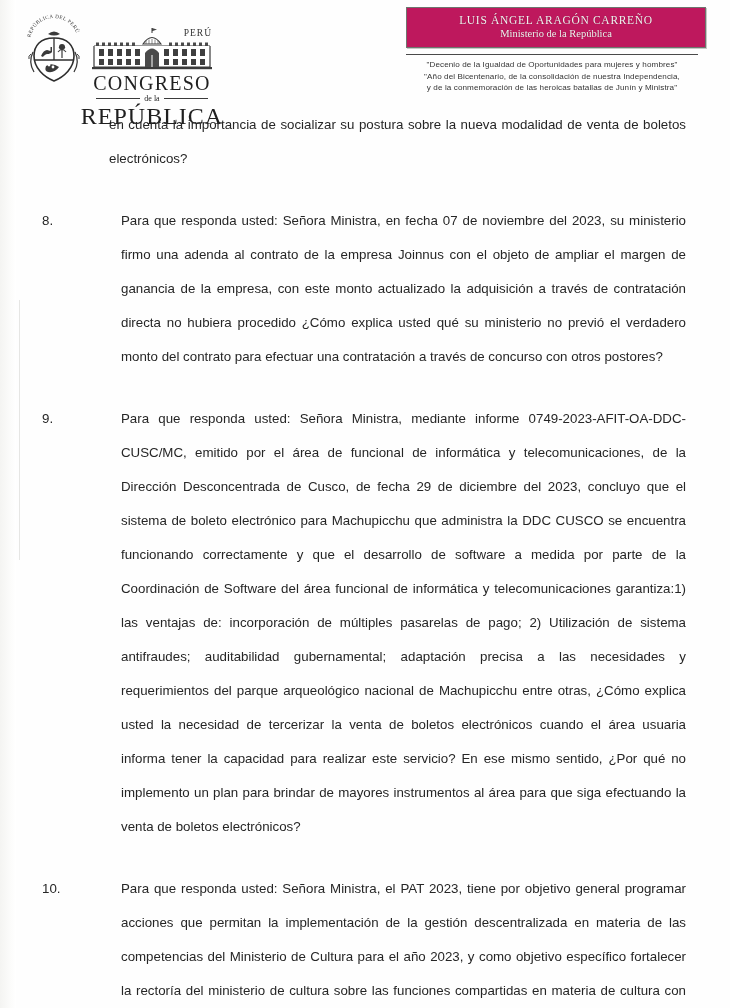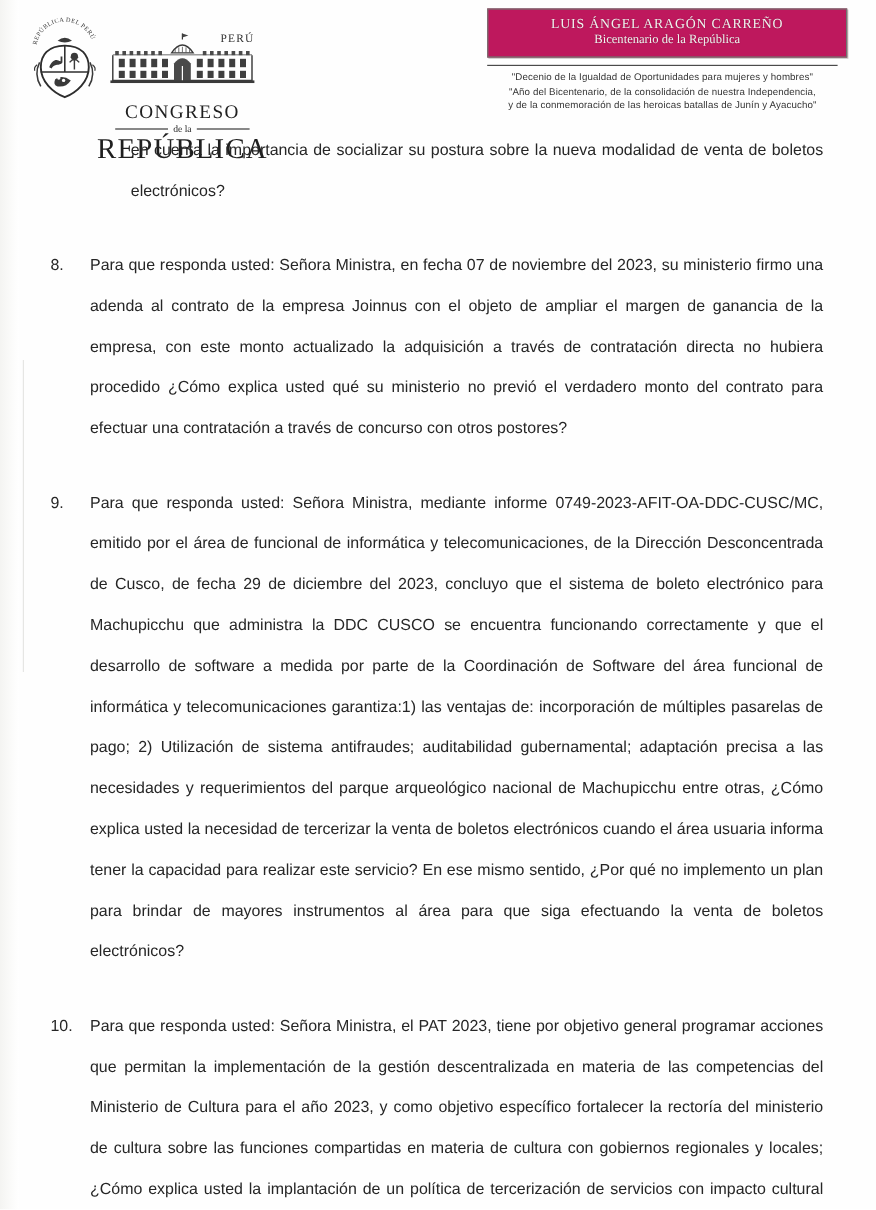--- a/index.html
+++ b/index.html
@@ -84,25 +84,25 @@
     z-index: 2;
     margin-top: 24px;
   }
   .palace {
     width: 124px;
     height: 46px;
     display: block;
   }
   .congreso-word {
     font-family: "Liberation Serif", serif;
-    font-size: 16px;
+    font-size: 20px;
     letter-spacing: 1.2px;
     color: #1f1f1f;
     line-height: 1;
-    margin-top: 14px;
+    margin-top: 1px;
   }
   .de-la-row {
     display: flex;
     align-items: center;
     width: 112px;
     justify-content: flex-start;
     margin: 1px 0;
   }
   .de-la-row .rule {
     flex: 1;
@@ -198,20 +198,21 @@
     color: #262626;
     text-align: left;
   }
   .qitem .qtext {
     flex: 1;
     font-size: 13.3px;
     line-height: 34px;
     text-align: justify;
     text-justify: inter-word;
     color: #262626;
+    margin-left: 46px;
   }
 </style>
 </head>
 <body>
 
 <div class="page">
 
   <div class="scan-edge"></div>
   <div class="scan-streak"></div>
 
@@ -313,27 +314,27 @@
           <span class="de-la-text">de la</span>
           <span class="rule"></span>
         </div>
         <div class="republica-word">REPÚBLICA</div>
       </div>
     </div>
 
     <div class="header-right">
       <div class="name-banner">
         <div class="cong-name">LUIS ÁNGEL ARAGÓN CARREÑO</div>
-        <div class="cong-role">Bicentenario de la República</div>
+        <div class="cong-role">Ministerio de la República</div>
       </div>
       <div class="motto-rule"></div>
       <div class="mottos">
         <div>"Decenio de la Igualdad de Oportunidades para mujeres y hombres"</div>
         <div>"Año del Bicentenario, de la consolidación de nuestra Independencia,</div>
-        <div>y de la conmemoración de las heroicas batallas de Junín y Ayacucho"</div>
+        <div>y de la conmemoración de las heroicas batallas de Junín y Ministra"</div>
       </div>
     </div>
   </div>
 
   <div class="content">
 
     <p class="para-cont">en cuenta la importancia de socializar su postura sobre la nueva modalidad de venta de boletos electrónicos?</p>
 
     <div class="qitem">
       <div class="qnum">8.</div>

